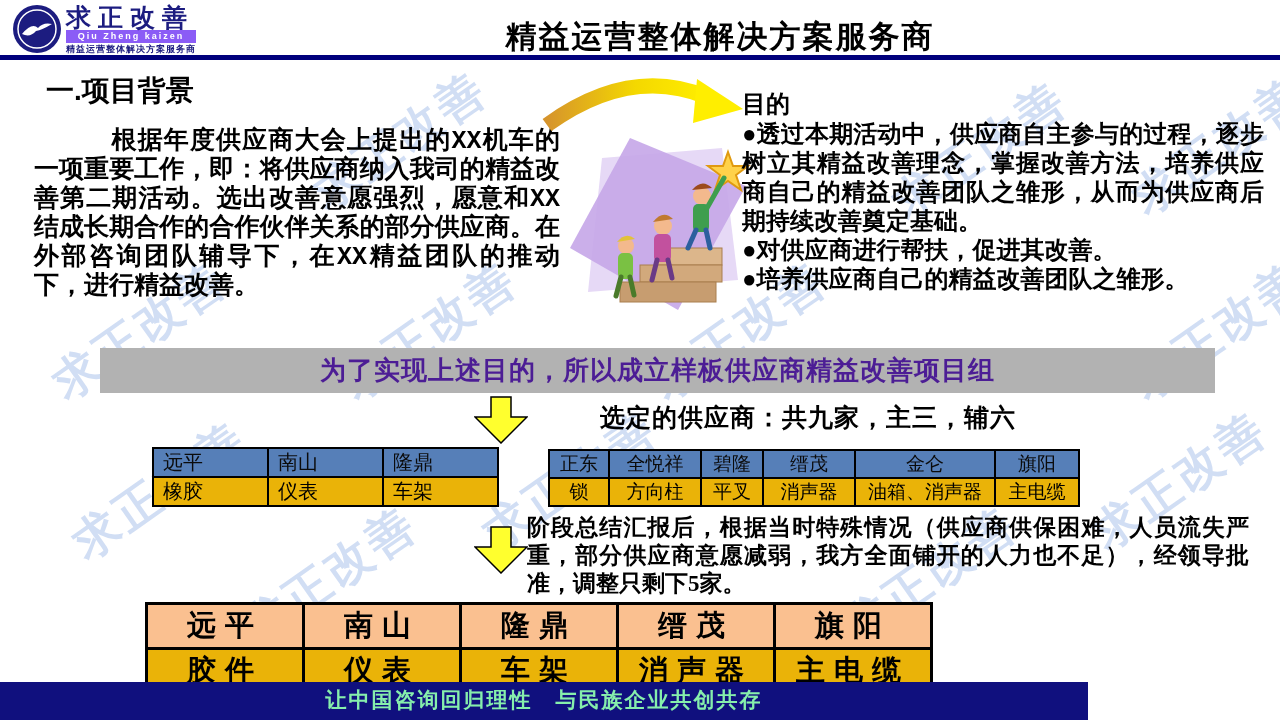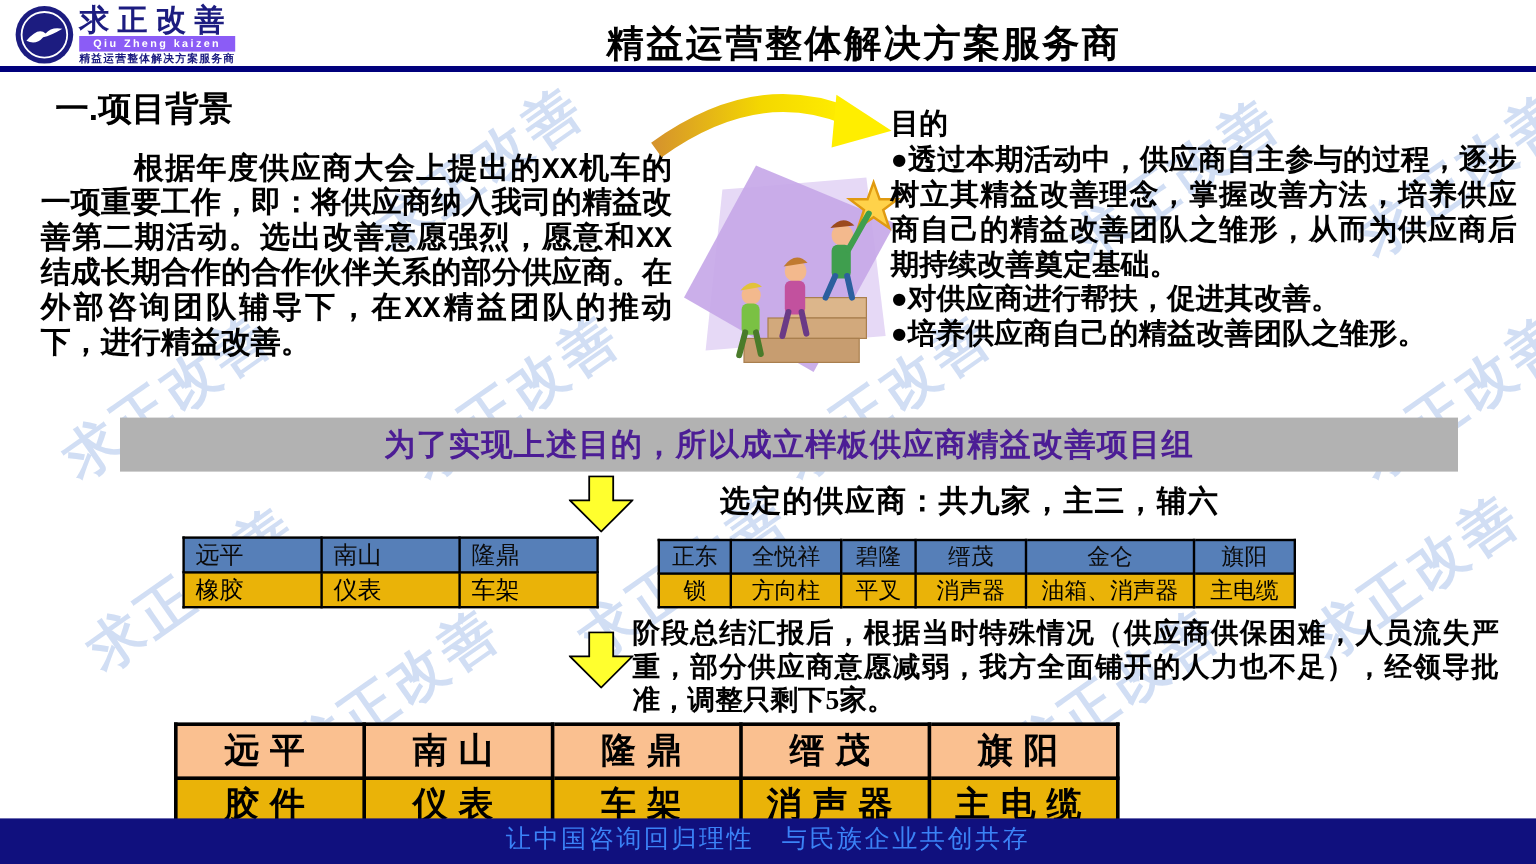--- a/index.html
+++ b/index.html
@@ -65,22 +65,22 @@
     position:absolute;left:527px;top:514px;width:722px;
     font-family:"Liberation Serif",serif;font-weight:bold;font-size:23px;
     line-height:28px;text-align:justify;
   }
   .final-table{position:absolute;left:145px;top:602px;font-family:"Liberation Serif",serif;}
   .final-table td{border:3px solid #000;width:152px;height:29px;text-align:center;
     font-size:29px;font-weight:bold;letter-spacing:9px;}
   .final-table .hdr-orange td{background:#fac090;}
   
   .footer{
-    position:absolute;left:0;top:682px;width:1280px;height:38px;background:#10107e;
-    color:#3b82f6;font-size:21px;font-weight:normal;text-align:center;line-height:36px;
+    position:absolute;left:0;top:682px;width:1088px;height:38px;background:#10107e;
+    color:#86efac;font-size:21px;font-weight:bold;text-align:center;line-height:36px;
     letter-spacing:2px;
   }
 </style>
 </head>
 <body>
 
 <div class="slide">
 
   <div class="wm-layer">
     <span class="wm" style="left:300px;top:110px">求正改善</span>

